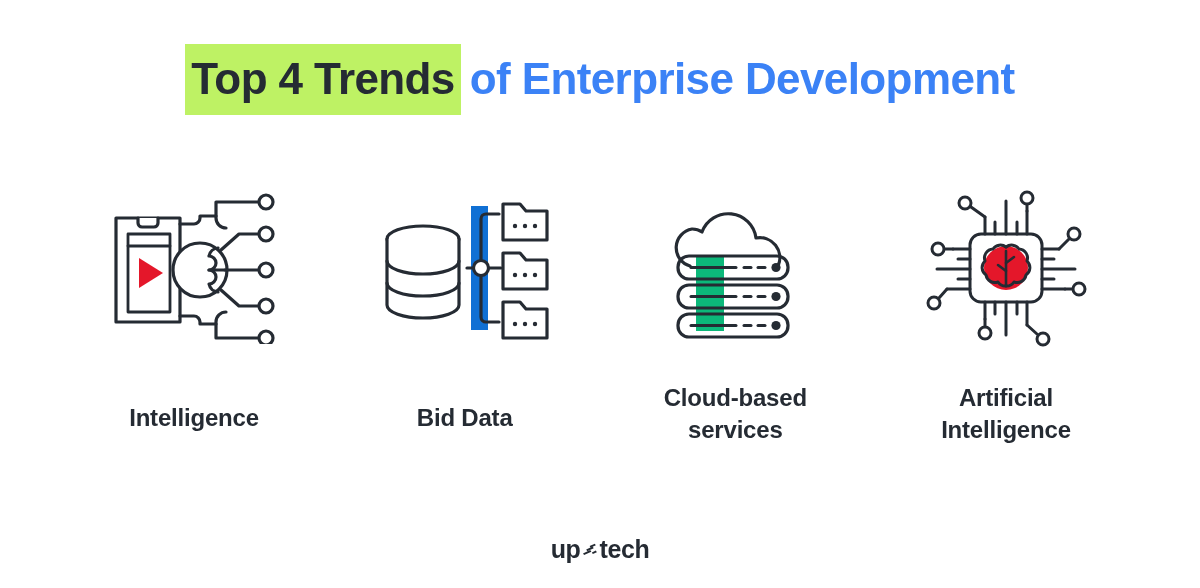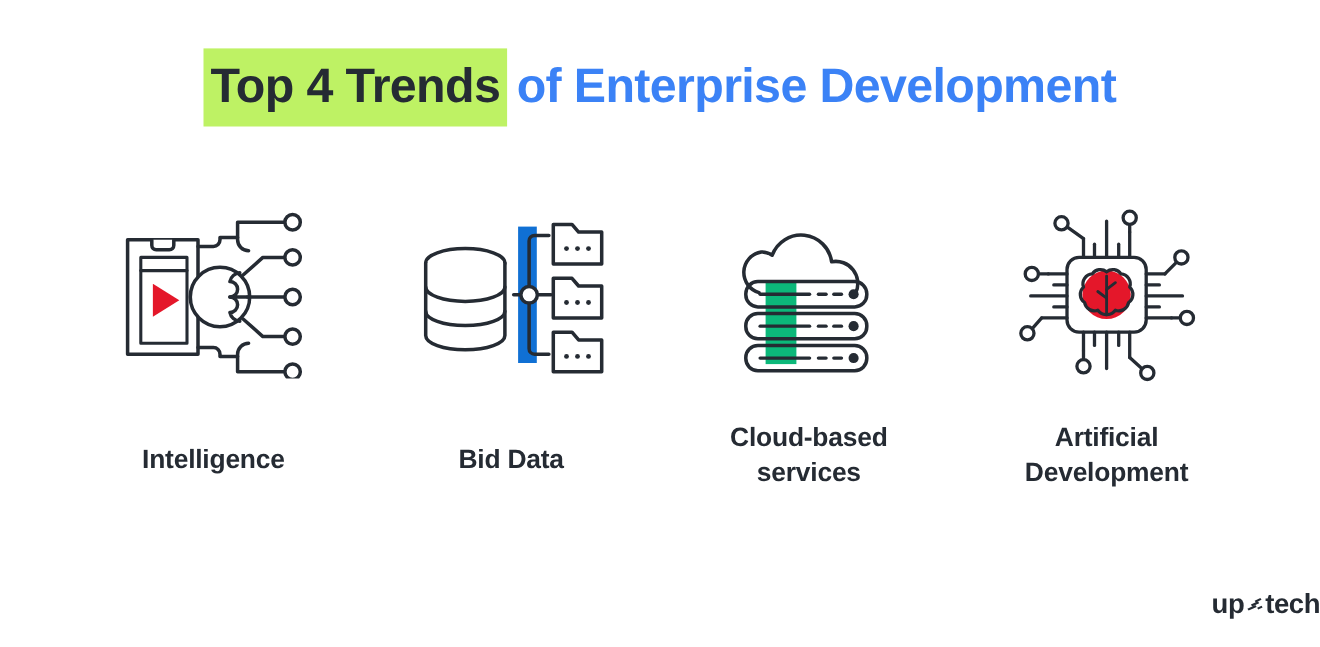--- a/index.html
+++ b/index.html
@@ -94,21 +94,21 @@
 
   
   .logo {
     position: absolute;
     left: 0;
     right: 0;
     bottom: 22px;
     height: 34px;
     display: flex;
     align-items: center;
-    justify-content: flex-end;
+    justify-content: center;
     gap: 0px;
     margin-top: 46px;
   }
   .logo-text {
     font-size: 25px;
     font-weight: 700;
     color: #252B33;
     letter-spacing: -0.4px;
     line-height: 1;
   }
@@ -295,21 +295,21 @@
                    a9 9 0 0 1 13 2
                    a9 9 0 0 1 8 12
                    a9 9 0 0 1 -1 14
                    a9 9 0 0 1 -12 7
                    a9 9 0 0 1 -8 4" fill="none" stroke-width="3"></path>
           <path d="M83 62 V96" stroke-width="2.6"></path>
           <path d="M83 74 L91 68" stroke-width="2.6"></path>
           <path d="M83 82 L75 76" stroke-width="2.6"></path>
         </svg>
       </div>
-      <div class="col-label">Artificial Development</div>
+      <div class="col-label">Artificial Intelligence</div>
     </div>
 
   </div>
 
   <div class="logo">
     <span class="logo-text">up</span>
     <span class="logo-mark">
       <svg width="17" height="17" viewBox="0 0 17 17" fill="#252B33" stroke="none">
         <path d="M2 11.4 L9.2 8.0 L10.4 9.8 L3.1 13.1 Z"></path>
         <path d="M5.2 7.6 L11.6 4.6 L12.7 6.3 L6.3 9.3 Z"></path>

